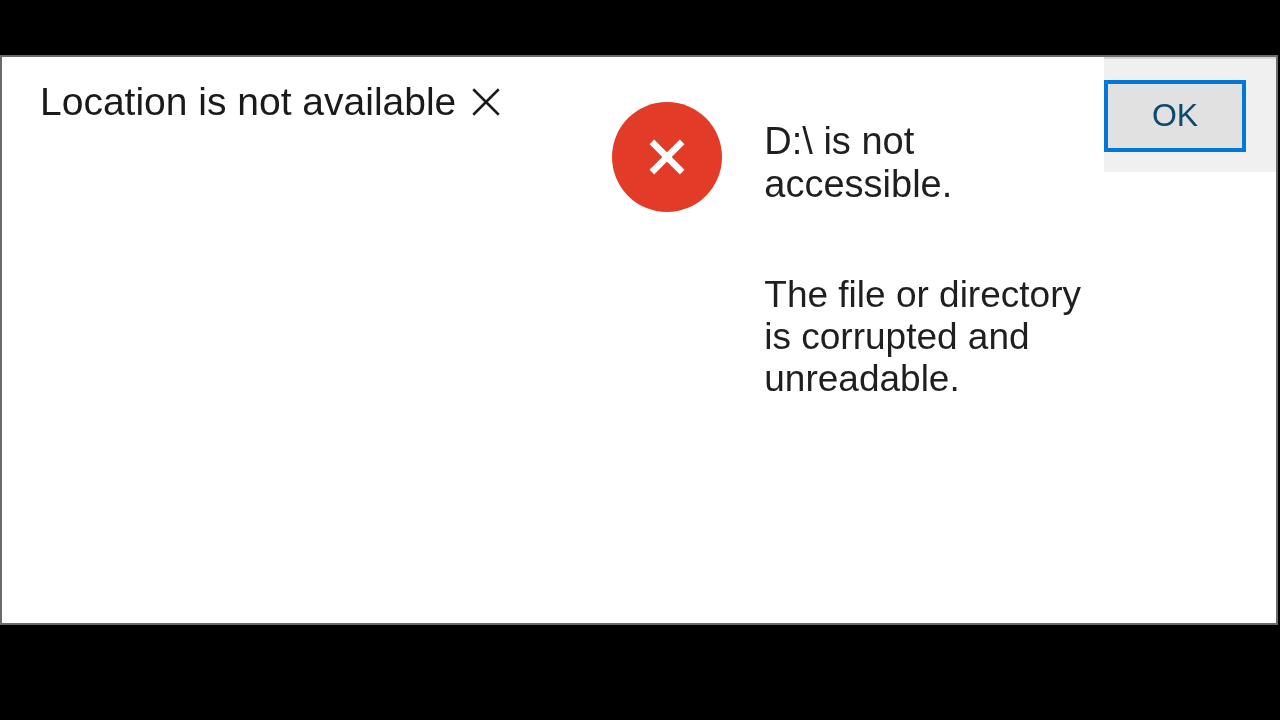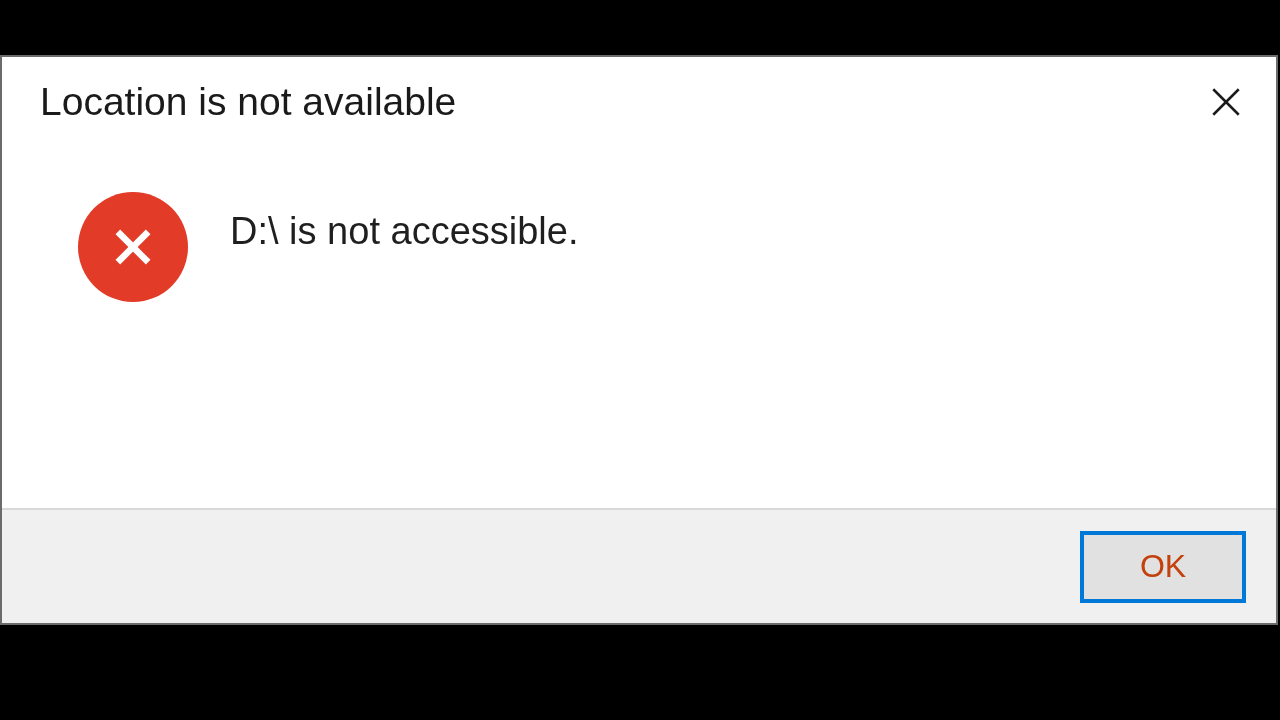--- a/index.html
+++ b/index.html
@@ -33,21 +33,21 @@
       justify-content: flex-start;
     }
     .dialog {
       width: 1278px;
       height: 570px;
       background: #ffffff;
       border: 2px solid #6b6b6b;
       border-left: 2px solid #6b6b6b;
       margin-left: 0;
       display: flex;
-      flex-direction: column;
+      flex-direction: row;
       position: relative;
     }
     .title-bar {
       display: flex;
       align-items: center;
       justify-content: space-between;
       height: 90px;
       padding-left: 38px;
       padding-right: 20px;
       background: #ffffff;
@@ -112,26 +112,26 @@
     .button-bar {
       height: 115px;
       background: #f0f0f0;
       border-top: 2px solid #d8d8d8;
       display: flex;
       align-items: center;
       justify-content: flex-end;
       padding-right: 30px;
     }
     .ok-button {
-      width: 166px;
+      width: 142px;
       height: 72px;
       background: #e1e1e1;
       border: 4px solid #0078d7;
       font-size: 32px;
-      color: #c2410c;
+      color: #0c4a6e;
       display: flex;
       align-items: center;
       justify-content: center;
       cursor: pointer;
       font-family: inherit;
       text-align: right;
     }
   </style>
 </head>
 <body>
@@ -155,20 +155,21 @@
       <div class="error-icon">
         <div class="error-icon-circle">
           <svg viewBox="0 0 24 24" fill="none" stroke="#ffffff" stroke-width="3" stroke-linecap="butt">
             <line x1="5" y1="5" x2="19" y2="19"></line>
             <line x1="19" y1="5" x2="5" y2="19"></line>
           </svg>
         </div>
       </div>
       <div class="messages">
         <div class="message-primary">D:\ is not accessible.</div>
+        <div class="message-secondary">The file or directory is corrupted and unreadable.</div>
       </div>
     </div>
 
     <div class="button-bar">
       <button class="ok-button">OK</button>
     </div>
 
   </div>
 </div>
 

